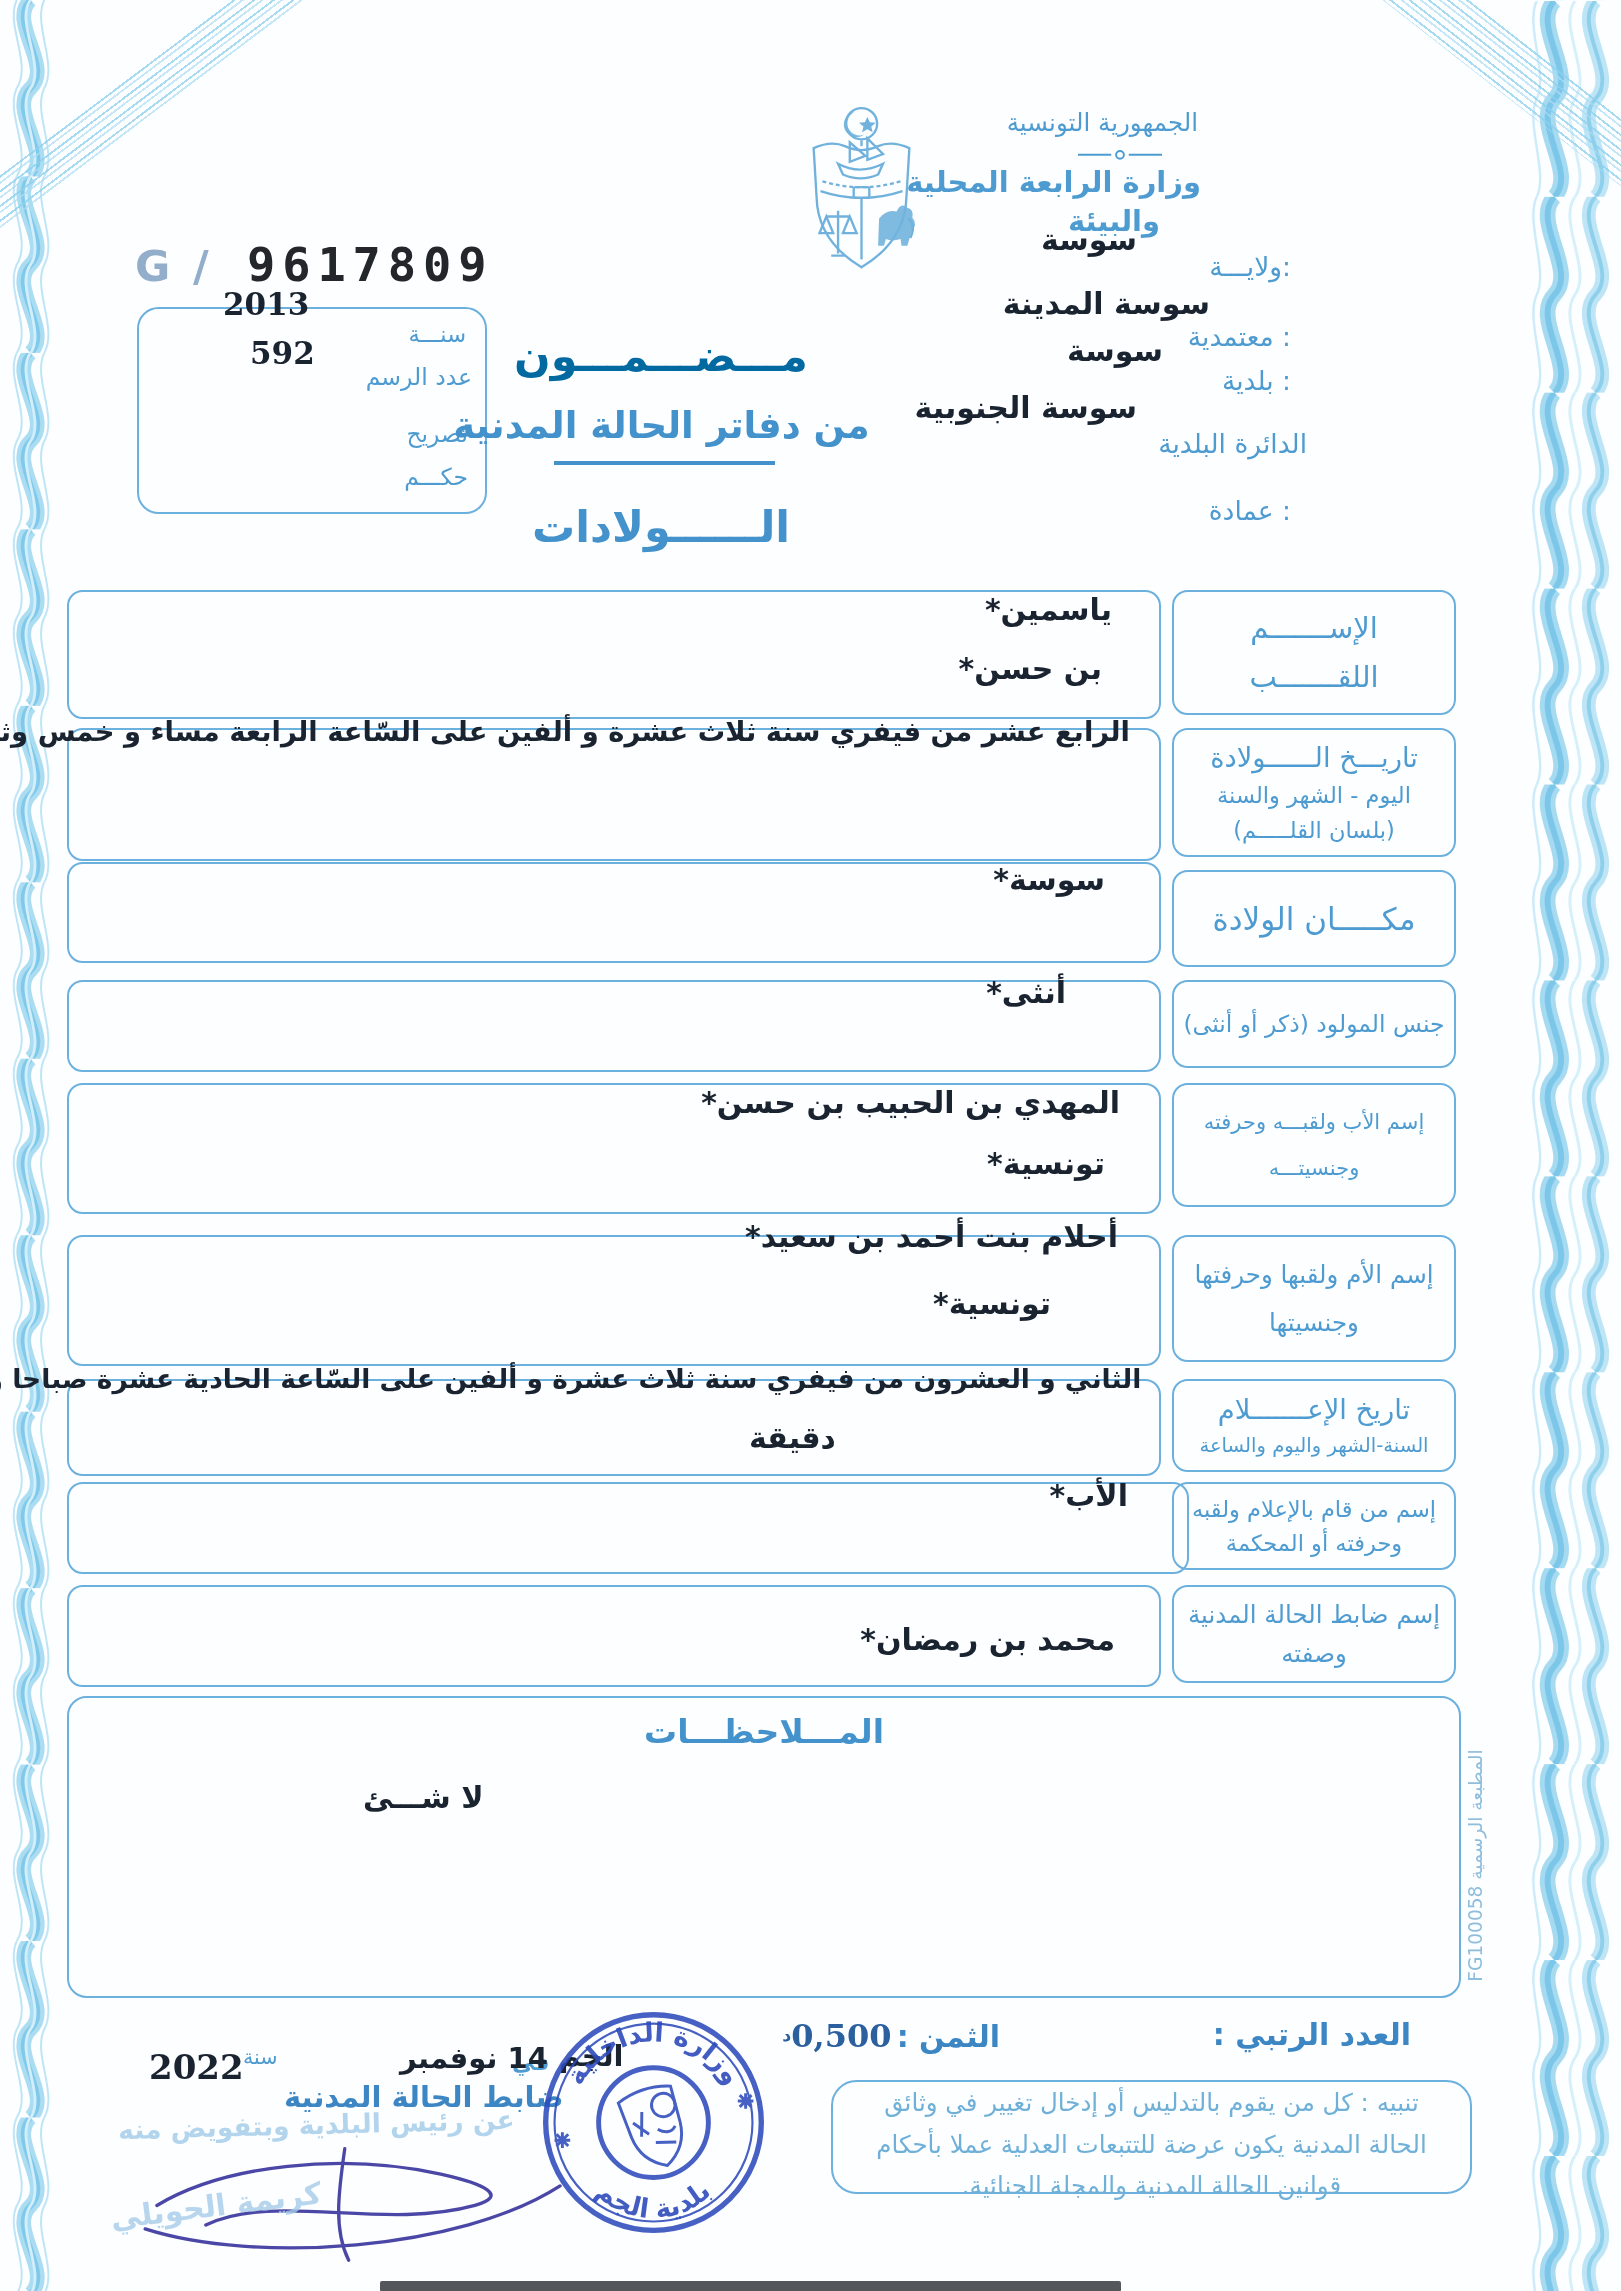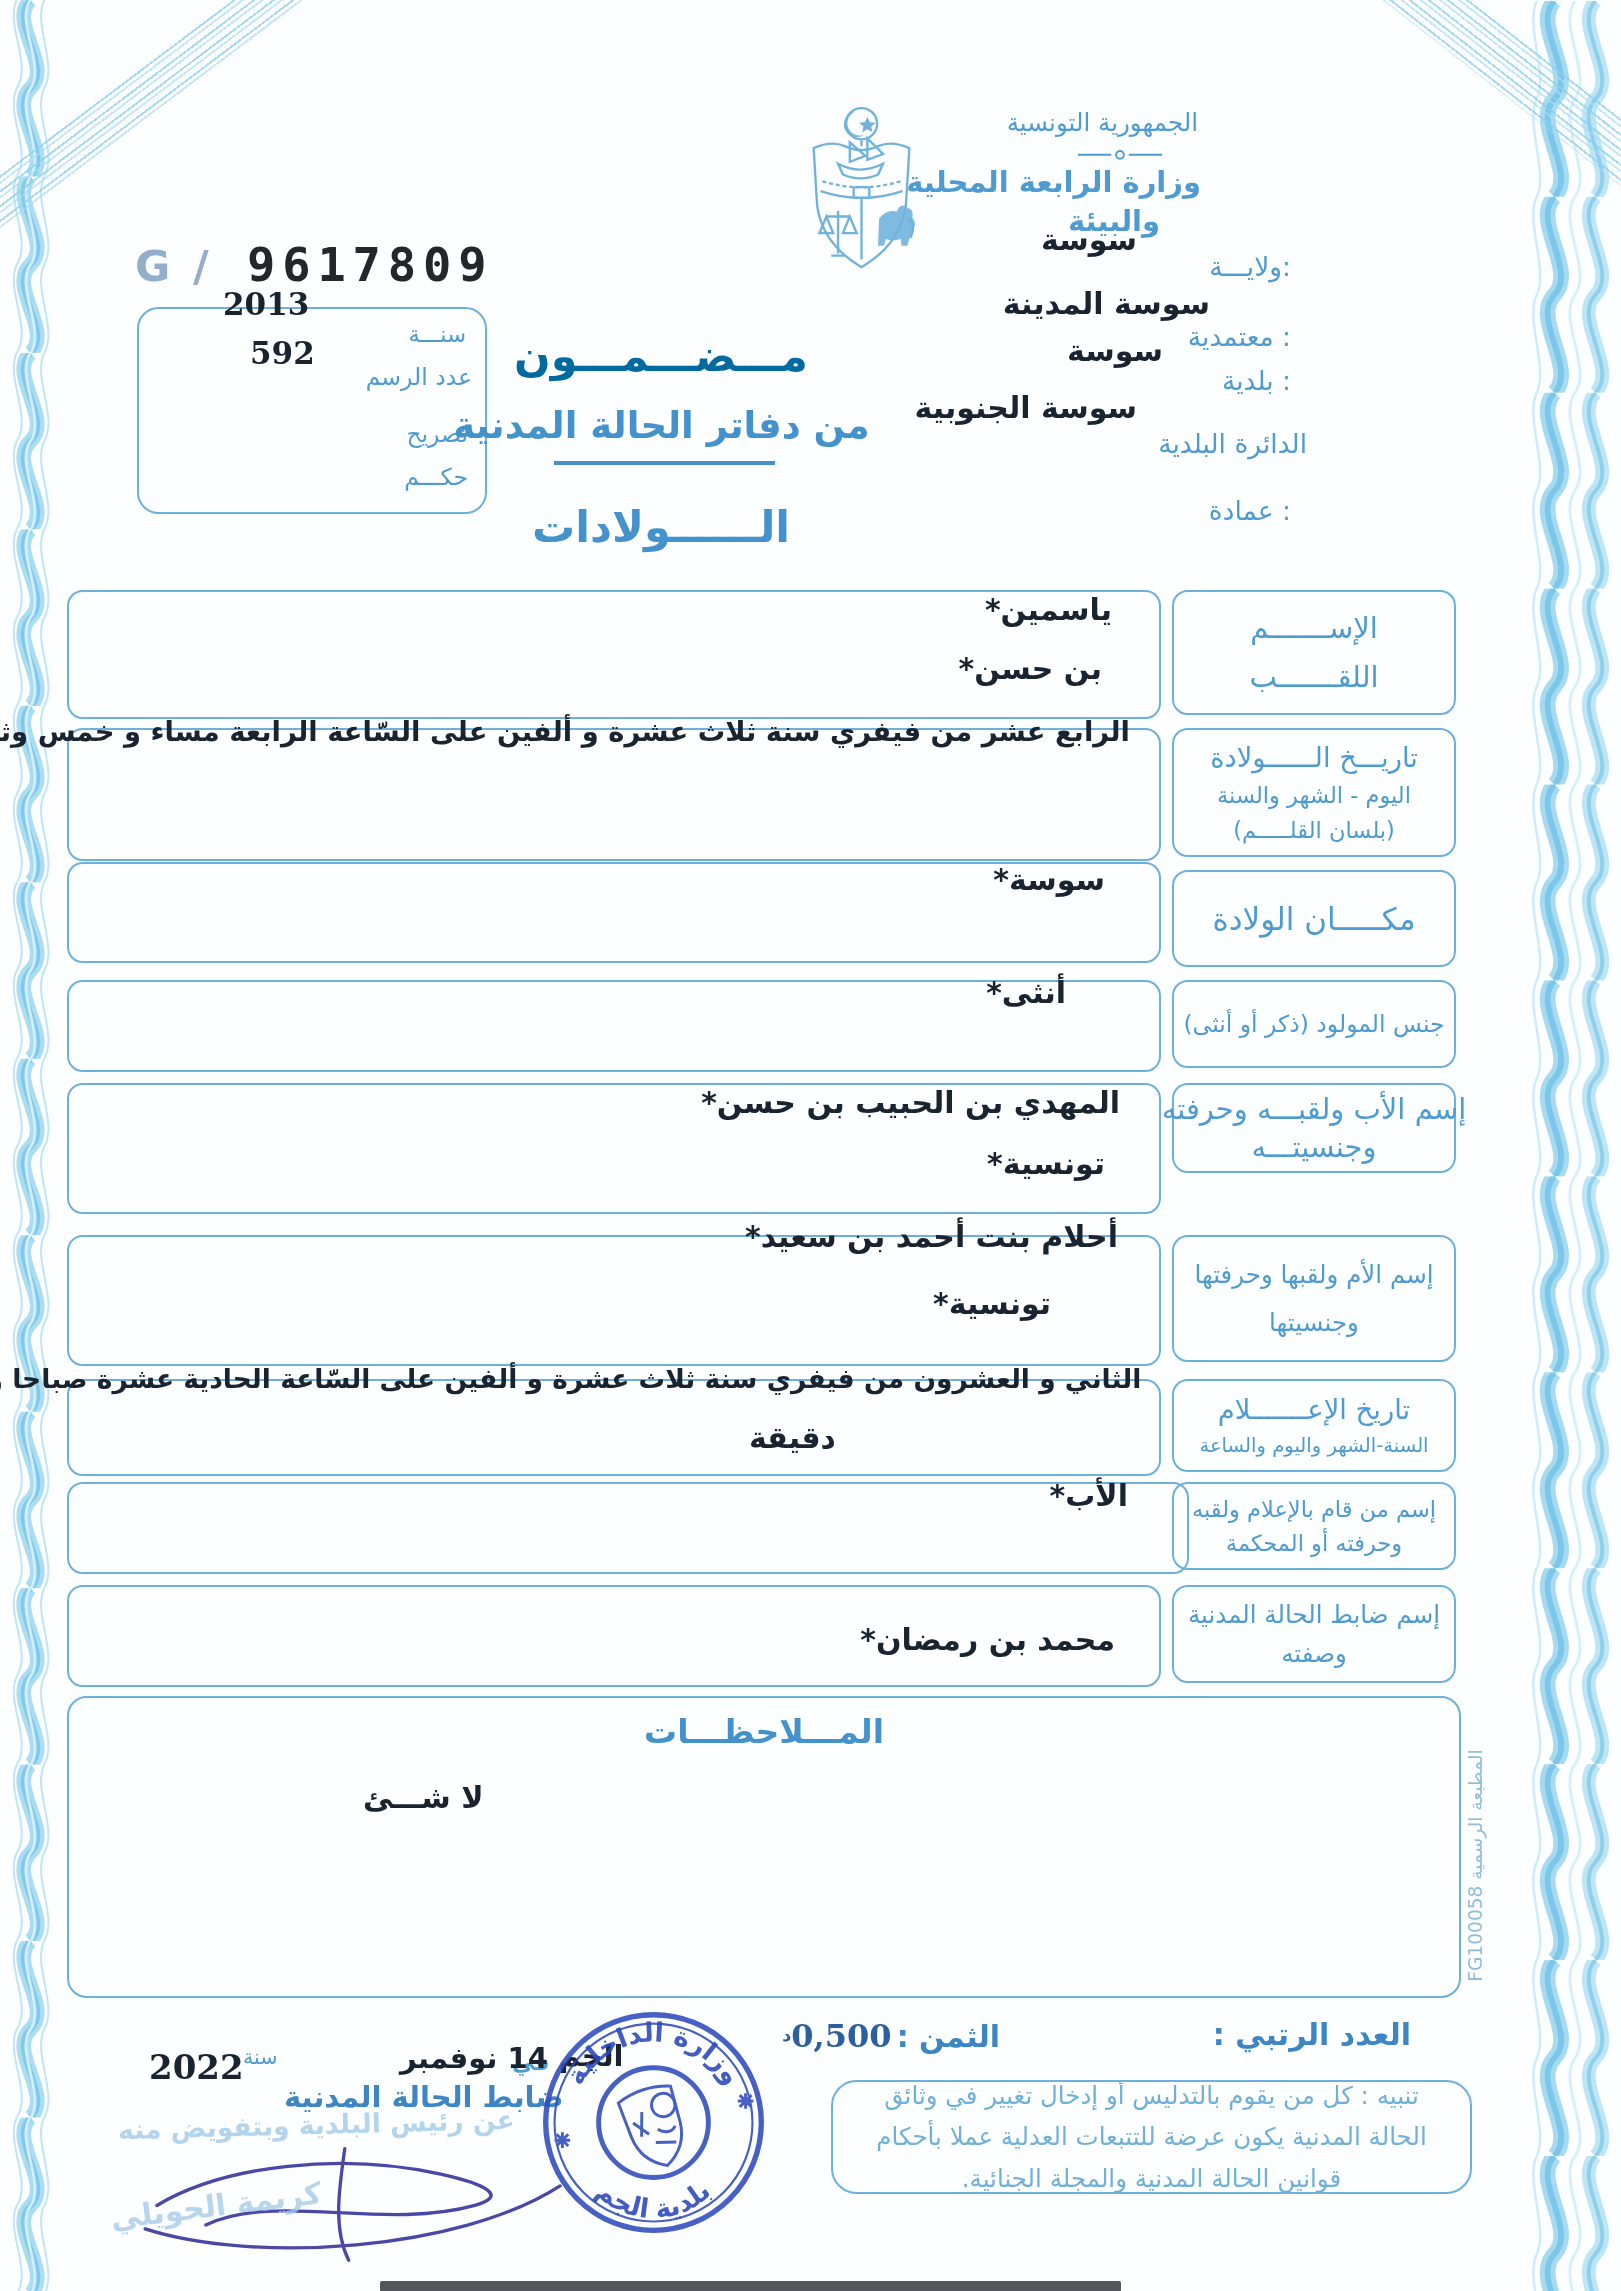--- a/index.html
+++ b/index.html
@@ -148,21 +148,21 @@
   <div class="hand abs" style="top:-37px;right:93px;font-size:30px;margin-top:30px;">أنثى*</div>
 </div>
 <div class="labelbox" style="top:980px;height:88px;font-size:23.5px;">
   <div>جنس المولود (ذكر أو أنثى)</div>
 </div>
 
 <div class="rowbox" style="top:1083px;height:127px;">
   <div class="hand abs" style="top:0px;right:39px;font-size:30px;">المهدي بن الحبيب بن حسن*</div>
   <div class="hand abs" style="top:61px;right:54px;font-size:30px;">تونسية*</div>
 </div>
-<div class="labelbox" style="top:1083px;height:90px;font-size:29px;">
+<div class="labelbox" style="top:1083px;height:124px;font-size:21px;">
   <div>إسم الأب ولقبـــه وحرفته</div>
   <div>وجنسيتـــه</div>
 </div>
 
 <div class="rowbox" style="top:1235px;height:127px;">
   <div class="hand abs" style="top:-17.6px;right:41px;font-size:30px;">أحلام بنت أحمد بن سعيد*</div>
   <div class="hand abs" style="top:49px;right:108px;font-size:30px;">تونسية*</div>
 </div>
 <div class="labelbox" style="top:1235px;height:127px;font-size:24.5px;">
   <div>إسم الأم ولقبها وحرفتها</div>
@@ -201,21 +201,21 @@
 
 <div class="abs" style="left:1269px;top:1855px;width:412px;text-align:center;color:#8fbedd;font-size:18.6px;transform:rotate(-90deg);direction:rtl;white-space:nowrap;">المطبعة الرسمية FG100058</div>
 
 <div class="abs" style="right:210px;top:2017px;font-size:30px;font-weight:700;color:#3c86c4;direction:rtl;">العدد الرتبي :</div>
 
 <div class="abs" style="right:621px;top:2017px;direction:rtl;">
   <span style="font-size:30px;font-weight:700;color:#3c86c4;">الثمن :</span>
   <span class="serif" style="font-size:32px;font-weight:700;color:#2b5f9e;">0,500</span><sup class="dinar" style="color:#2b5f9e;font-weight:700;">د</sup>
 </div>
 
-<div class="bigbox" style="left:831px;top:2080px;width:637px;height:110px;border-radius:25.5px;display:flex;align-items:center;justify-content:center;">
+<div class="bigbox" style="left:831px;top:2080px;width:637px;height:110px;border-radius:25.5px;display:flex;justify-content:center;">
   <div style="width:588px;text-align:center;color:#6fb0d8;font-size:24.5px;line-height:1.7;direction:rtl;">تنبيه : كل من يقوم بالتدليس أو إدخال تغيير في وثائق الحالة المدنية يكون عرضة للتتبعات العدلية عملا بأحكام قوانين الحالة المدنية والمجلة الجنائية.</div>
 </div>
 
 <div class="abs lbl" style="left:243px;top:2045px;font-size:20.6px;">سنة</div>
 <div class="abs serif hand" style="left:149px;top:2047px;font-size:34px;">2022</div>
 
 <div class="abs lbl" style="left:512px;top:2049px;font-size:22.5px;font-weight:700;">في</div>
 <div class="abs hand" style="left:400px;top:2041px;font-size:29px;">14 نوفمبر</div>
 <div class="abs hand" style="left:559px;top:2039px;font-size:29px;">الجم</div>
 

